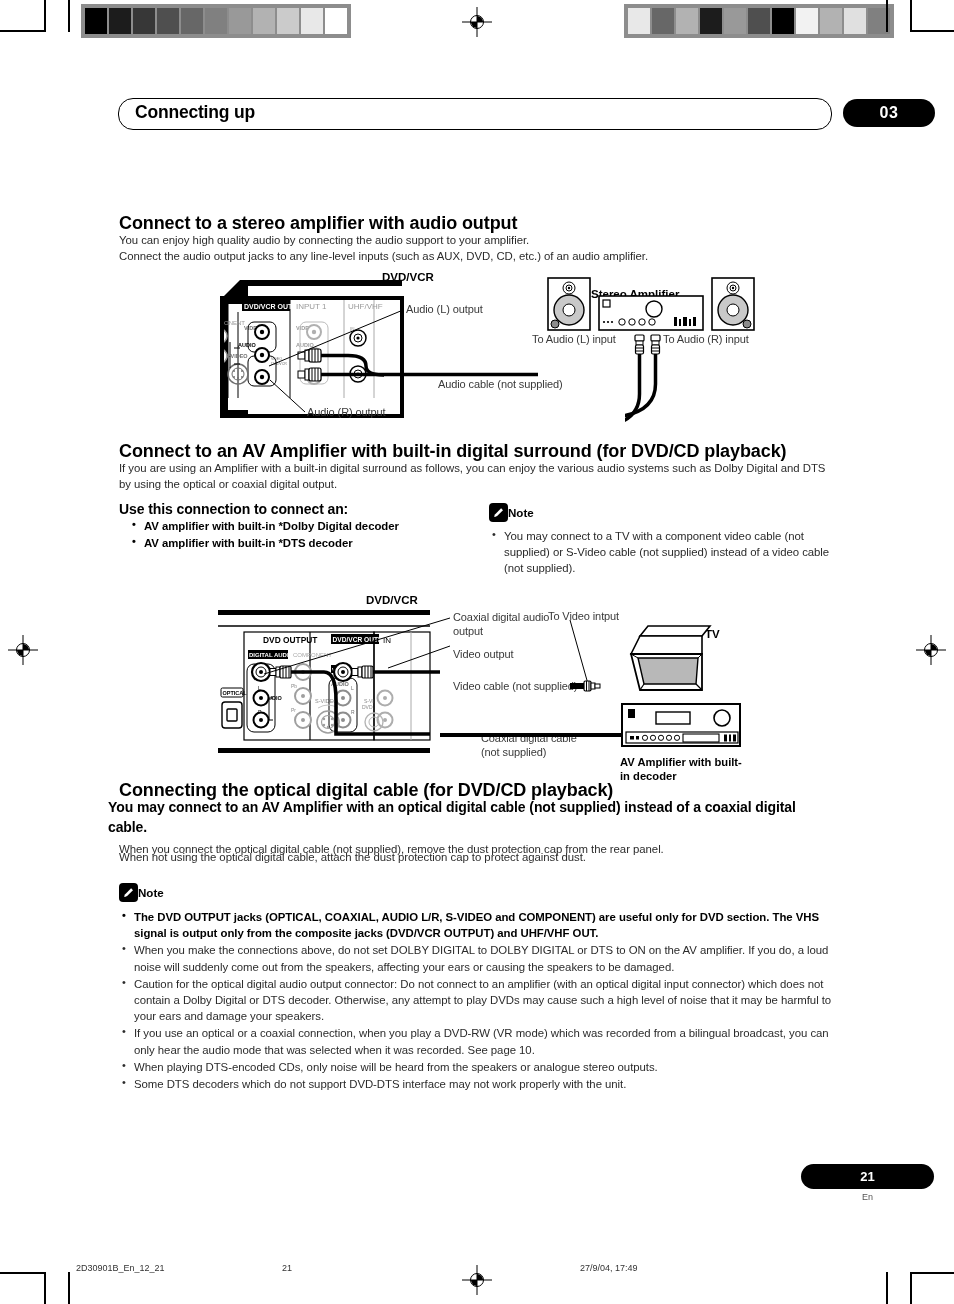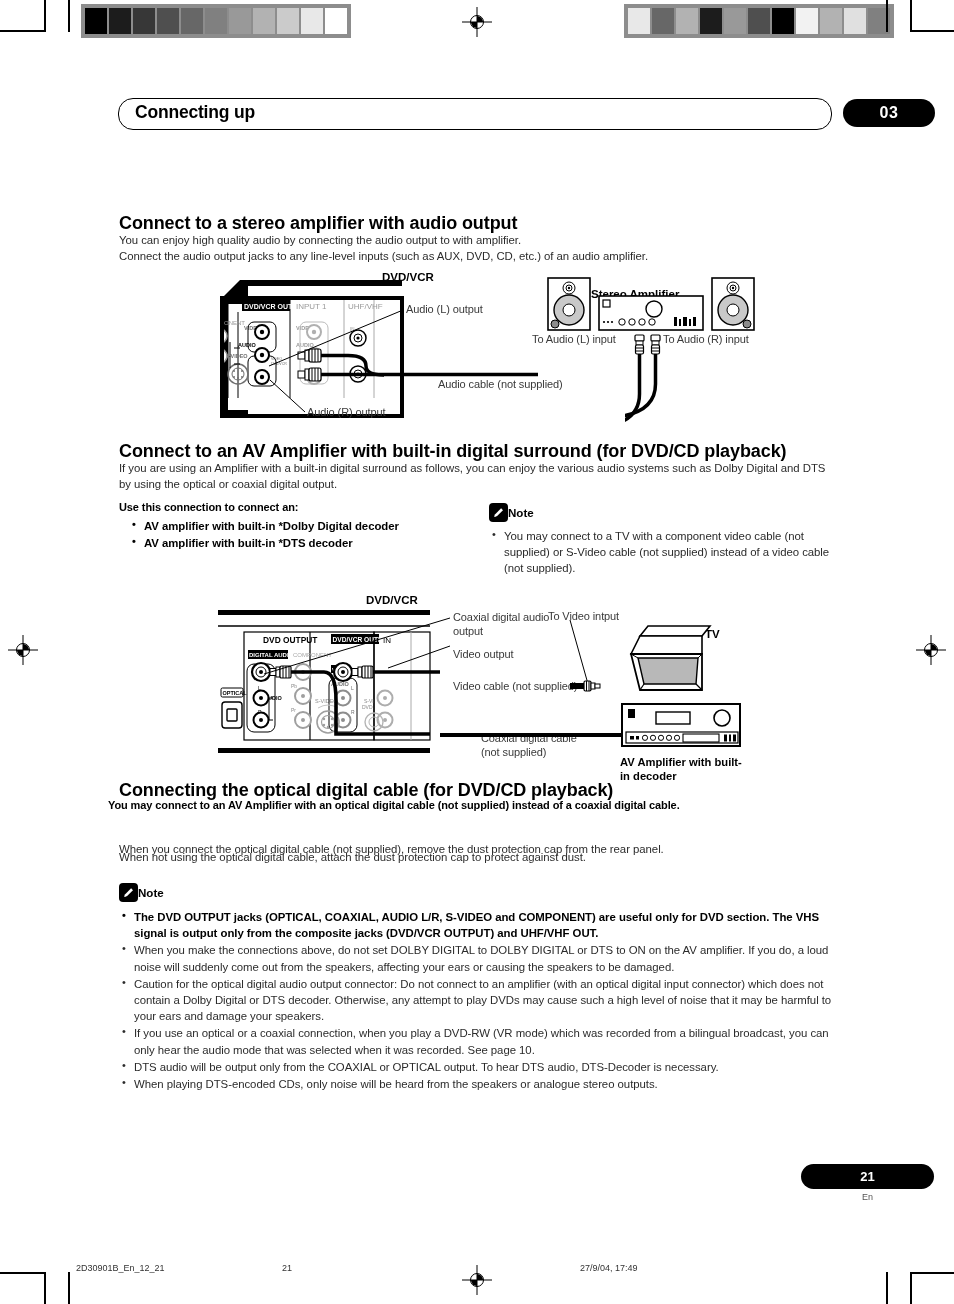--- a/index.html
+++ b/index.html
@@ -28,21 +28,21 @@
   .chapter-num{
     position:absolute;left:843px;top:99px;width:92px;height:28px;
     background:#000;border-radius:14px;color:#fff;
     font-size:16px;font-weight:bold;display:flex;align-items:center;justify-content:center;
     letter-spacing:.5px;
   }
 
   
   .h2{font-size:18px;font-weight:bold;letter-spacing:-.1px;}
   .body{font-size:11.4px;color:#2b2b2b;line-height:1.42;letter-spacing:-.05px;}
-  .bodyb{font-size:11px;font-weight:bold;color:#000;line-height:1.42;letter-spacing:-.1px;}
+  .bodyb{font-size:14px;font-weight:bold;color:#000;line-height:1.42;letter-spacing:-.1px;}
   .abs{position:absolute;}
 
   
   ul.bl{margin:0;padding:0;list-style:none;}
   ul.bl li{position:relative;padding-left:15px;margin-bottom:1px;}
   ul.bl li:before{content:"•";position:absolute;left:3px;top:-1px;font-size:11px;}
   ul.bl.bold li{font-weight:bold;color:#000;}
 
   
   .note-head{display:flex;align-items:center;}
@@ -129,21 +129,21 @@
     <circle cx="15" cy="15" r="6.5" fill="none" stroke="#000" stroke-width="1"></circle>
     <path d="M15 9 A6 6 0 0 1 21 15 L15 15 Z" fill="#000"></path>
     <path d="M15 21 A6 6 0 0 1 9 15 L15 15 Z" fill="#000"></path>
   </svg>
 
   <div class="chapter-bar"></div>
   <div class="chapter-title">Connecting up</div>
   <div class="chapter-num">03</div>
 
   <div class="abs h2" style="left:119px;top:213px;">Connect to a stereo amplifier with audio output</div>
-  <div class="abs body" style="left:119px;top:232px;width:760px;">You can enjoy high quality audio by connecting the audio output to with amplifier.</div>
+  <div class="abs body" style="left:119px;top:232px;width:760px;">You can enjoy high quality audio by connecting the audio support to your amplifier.</div>
   <div class="abs body" style="left:119px;top:248px;width:760px;">Connect the audio output jacks to any line-level inputs (such as AUX, DVD, CD, etc.) of an audio amplifier.</div>
 
   <div class="diag" style="left:210px;top:268px;width:560px;height:160px;">
 
     <div class="lblb" style="left:172px;top:3px;">DVD/VCR</div>
 
     <svg style="position:absolute;left:10px;top:10px;" width="185" height="142" viewBox="0 0 185 142">
       <path d="M2 20 L20 2 L182 2 L182 8 L28 8 L28 136 L2 136 Z" fill="#000"></path>
       <rect x="2" y="20" width="180" height="118" fill="none" stroke="#000" stroke-width="4"></rect>
       <rect x="8" y="26" width="168" height="106" fill="#fff"></rect>
@@ -573,22 +573,22 @@
           <path d="M2.2 11 L3.0 8.6 L4.6 10.2 Z" fill="#fff"></path>
         </svg>
       </span>
       <span class="note-label">Note</span>
     </div>
     <ul class="bl body" id="bottom-note-items" style="margin-top:7px;">
         <li style="font-weight: bold; color: rgb(0, 0, 0);">The DVD OUTPUT jacks (OPTICAL, COAXIAL, AUDIO L/R, S-VIDEO and COMPONENT) are useful only for DVD section. The VHS signal is output only from the composite jacks (DVD/VCR  OUTPUT) and UHF/VHF OUT.</li>
         <li>When you make the connections above, do not set DOLBY DIGITAL to DOLBY DIGITAL or DTS to ON on the AV amplifier. If you do, a loud noise will suddenly come out from the speakers, affecting your ears or causing the speakers to be damaged.</li>
         <li>Caution for the optical digital audio output connector: Do not connect to an amplifier (with an optical digital input connector) which does not contain a Dolby Digital or DTS decoder. Otherwise, any attempt to play DVDs may cause such a high level of noise that it may be harmful to your ears and damage your speakers.</li>
         <li>If you use an optical or a coaxial connection, when you play a DVD-RW (VR mode) which was recorded from a bilingual broadcast, you can only hear the audio mode that was selected when it was recorded. See page 10.</li>
-        <li>DTS audio will be output only from the COAXIAL or OPTICAL output. To hear DTS audio, DTS-Decoder is necessary.</li>
         <li>When playing DTS-encoded CDs, only noise will be heard from the speakers or analogue stereo outputs.</li>
+        <li>Some DTS decoders which do not support DVD-DTS interface may not work properly with the unit.</li>
       </ul>
   </div>
 
   <div class="pagenum">21</div>
   <div class="pagelang">En</div>
 
   <div class="cropmark" style="left:44px;top:1272px;width:2px;height:32px;"></div>
   <div class="cropmark" style="left:0;top:1272px;width:46px;height:2px;"></div>
   <div class="cropmark" style="left:68px;top:1272px;width:2px;height:32px;"></div>
   <div class="cropmark" style="left:886px;top:1272px;width:2px;height:32px;"></div>

